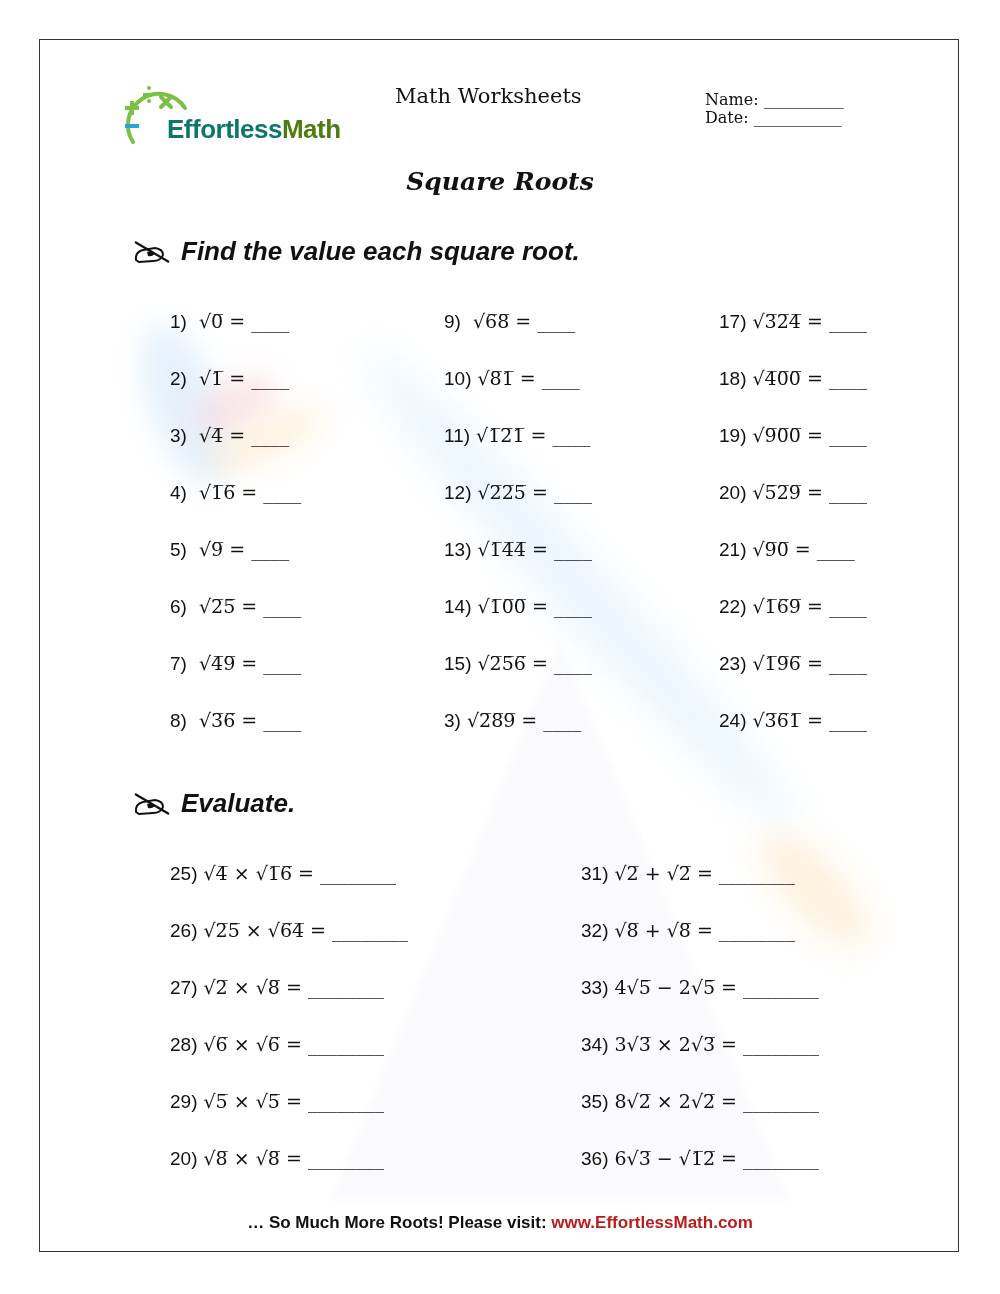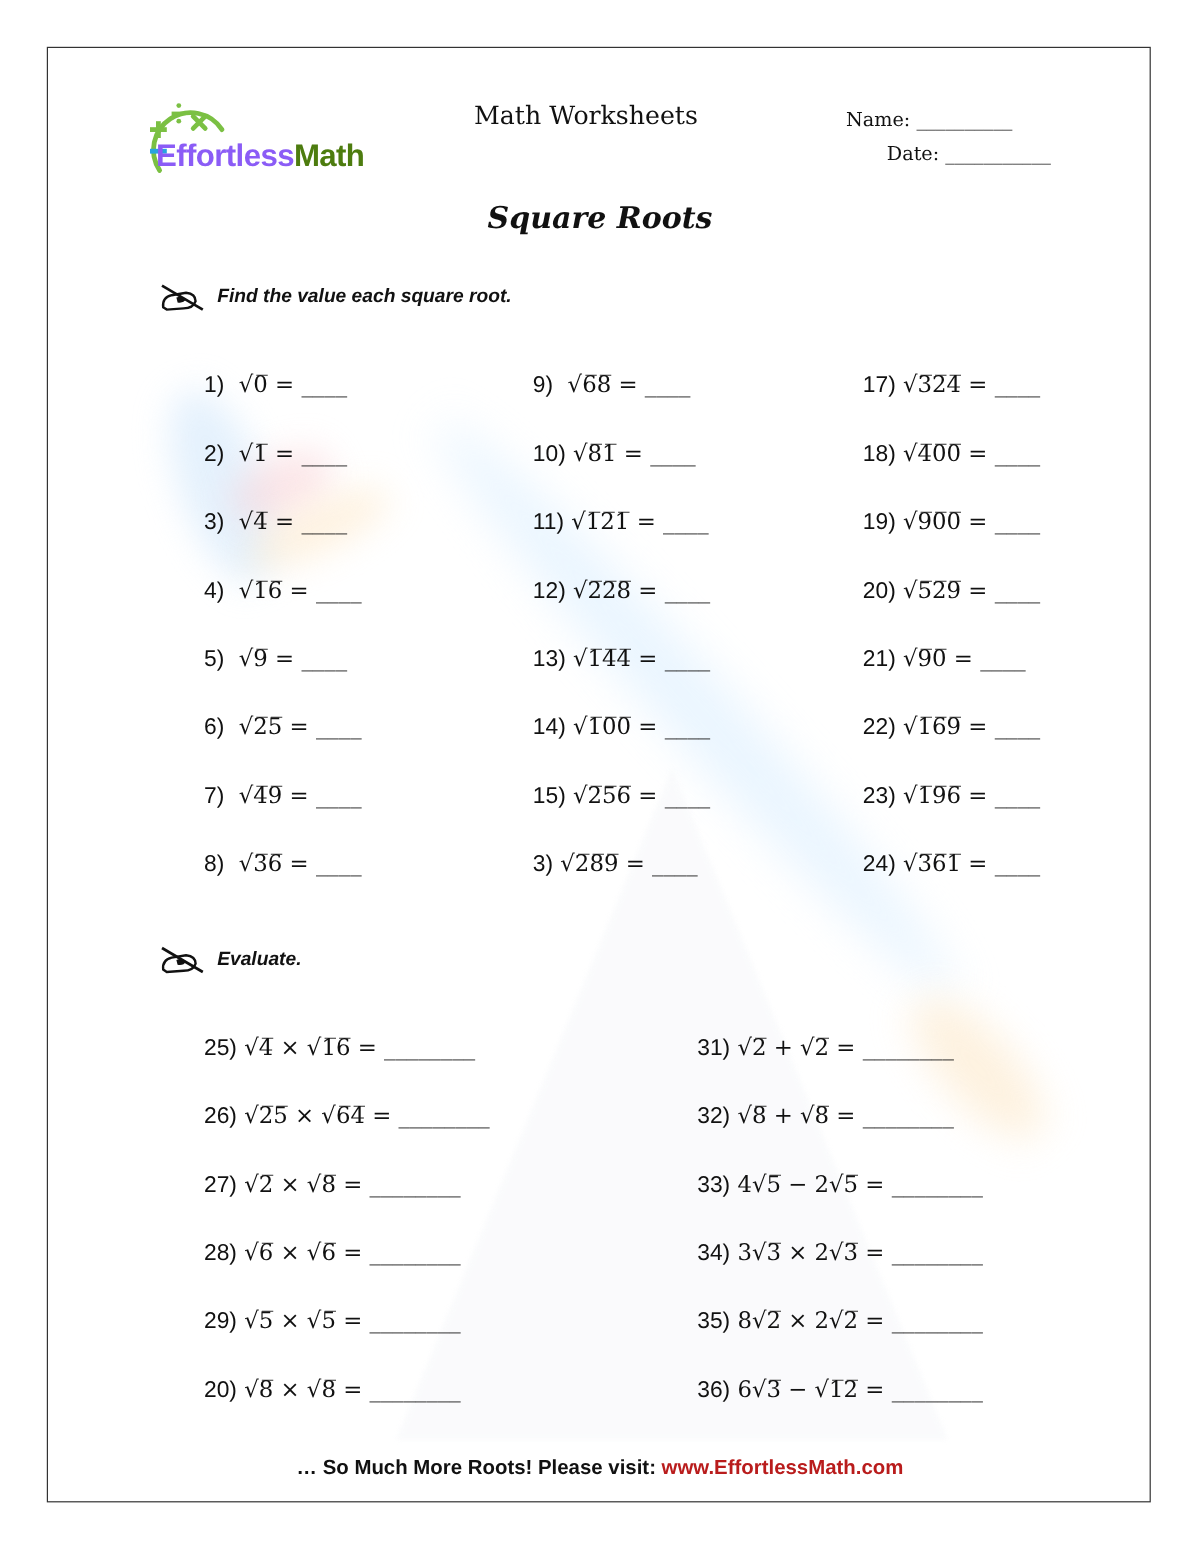--- a/index.html
+++ b/index.html
@@ -11,32 +11,32 @@
     .wm.b1 { left: 150px; top: 320px; width: 70px; height: 170px; background: #cfe6fb; transform: rotate(-20deg); }
     .wm.b2 { left: 190px; top: 380px; width: 90px; height: 50px; background: #f9d2d6; transform: rotate(-25deg); }
     .wm.b3 { left: 200px; top: 420px; width: 130px; height: 40px; background: #fde8c8; transform: rotate(-25deg); }
     .wm.band { left: 260px; top: 560px; width: 640px; height: 60px; background: #dcefff; transform: rotate(48deg); filter: blur(18px); opacity: .6; }
     .wm.o1 { left: 740px; top: 860px; width: 150px; height: 60px; background: #fdecd2; transform: rotate(48deg); filter: blur(16px); opacity: .7; }
     .wm.tri { left: 330px; top: 640px; width: 0; height: 0; border-left: 230px solid transparent; border-right: 230px solid transparent; border-bottom: 560px solid #f8f9fb; filter: blur(2px); opacity: .7; border-radius: 0; }
 
     
     .logo { position: absolute; left: 115px; top: 80px; width: 230px; height: 68px; }
     .logo-text { position: absolute; left: 130px; top: 114px; font-family: "Liberation Sans", sans-serif; font-weight: bold; font-size: 26px; letter-spacing: -0.5px; }
-    .logo-text .a { color: #8b5cf6; }
+    .logo-text .a { color: #0f766e; margin-left: 37px; }
     .logo-text .b { color: #4d7c0f; }
 
     .title { position: absolute; left: 395px; top: 84px; font-family: "DejaVu Serif", serif; font-size: 21px; color: #111; }
     .name-field, .date-field { position: absolute; left: 705px; font-family: "DejaVu Serif", serif; font-size: 16px; color: #111; }
     .name-field { top: 90px; }
-    .date-field { top: 118px; margin-left: 34px; }
+    .date-field { top: 108px; }
 
     .subject { position: absolute; left: 0; width: 1000px; top: 167px; text-align: center; font-family: "DejaVu Serif", serif; font-style: italic; font-weight: bold; font-size: 25px; color: #111; }
 
     .instruction { position: absolute; left: 133px; display: flex; align-items: center; gap: 10px; }
-    .instruction .txt { font-family: "Liberation Sans", sans-serif; font-style: italic; font-weight: bold; font-size: 16px; color: #111; }
+    .instruction .txt { font-family: "Liberation Sans", sans-serif; font-style: italic; font-weight: bold; font-size: 26px; color: #111; }
     .instruction svg { width: 38px; height: 24px; }
 
     .prob { position: absolute; font-family: "DejaVu Serif", serif; font-size: 19px; color: #111; white-space: pre; }
     .prob .num { font-family: "Liberation Sans", sans-serif; }
 
     .footer { position: absolute; left: 0; width: 1000px; top: 1213px; text-align: center; font-family: "Liberation Sans", sans-serif; font-weight: bold; font-size: 17px; color: #111; }
     .footer a { color: #b91c1c; }
   </style>
 </head>
 <body>
@@ -84,21 +84,21 @@
 <div class="prob" style="left:170px;top:424px"><span class="num">3)</span>  <span>√4̅ = ____</span></div>
 <div class="prob" style="left:170px;top:481px"><span class="num">4)</span>  <span>√1̅6̅ = ____</span></div>
 <div class="prob" style="left:170px;top:538px"><span class="num">5)</span>  <span>√9̅ = ____</span></div>
 <div class="prob" style="left:170px;top:595px"><span class="num">6)</span>  <span>√2̅5̅ = ____</span></div>
 <div class="prob" style="left:170px;top:652px"><span class="num">7)</span>  <span>√4̅9̅ = ____</span></div>
 <div class="prob" style="left:170px;top:709px"><span class="num">8)</span>  <span>√3̅6̅ = ____</span></div>
 
 <div class="prob" style="left:444px;top:310px"><span class="num">9)</span>  <span>√6̅8̅ = ____</span></div>
 <div class="prob" style="left:444px;top:367px"><span class="num">10)</span> <span>√8̅1̅ = ____</span></div>
 <div class="prob" style="left:444px;top:424px"><span class="num">11)</span> <span>√1̅2̅1̅ = ____</span></div>
-<div class="prob" style="left:444px;top:481px"><span class="num">12)</span> <span>√2̅2̅8̅ = ____</span></div>
+<div class="prob" style="left:444px;top:481px"><span class="num">12)</span> <span>√2̅2̅5̅ = ____</span></div>
 <div class="prob" style="left:444px;top:538px"><span class="num">13)</span> <span>√1̅4̅4̅ = ____</span></div>
 <div class="prob" style="left:444px;top:595px"><span class="num">14)</span> <span>√1̅0̅0̅ = ____</span></div>
 <div class="prob" style="left:444px;top:652px"><span class="num">15)</span> <span>√2̅5̅6̅ = ____</span></div>
 <div class="prob" style="left:444px;top:709px"><span class="num">3)</span> <span>√2̅8̅9̅ = ____</span></div>
 
 <div class="prob" style="left:719px;top:310px"><span class="num">17)</span> <span>√3̅2̅4̅ = ____</span></div>
 <div class="prob" style="left:719px;top:367px"><span class="num">18)</span> <span>√4̅0̅0̅ = ____</span></div>
 <div class="prob" style="left:719px;top:424px"><span class="num">19)</span> <span>√9̅0̅0̅ = ____</span></div>
 <div class="prob" style="left:719px;top:481px"><span class="num">20)</span> <span>√5̅2̅9̅ = ____</span></div>
 <div class="prob" style="left:719px;top:538px"><span class="num">21)</span> <span>√9̅0̅ = ____</span></div>

